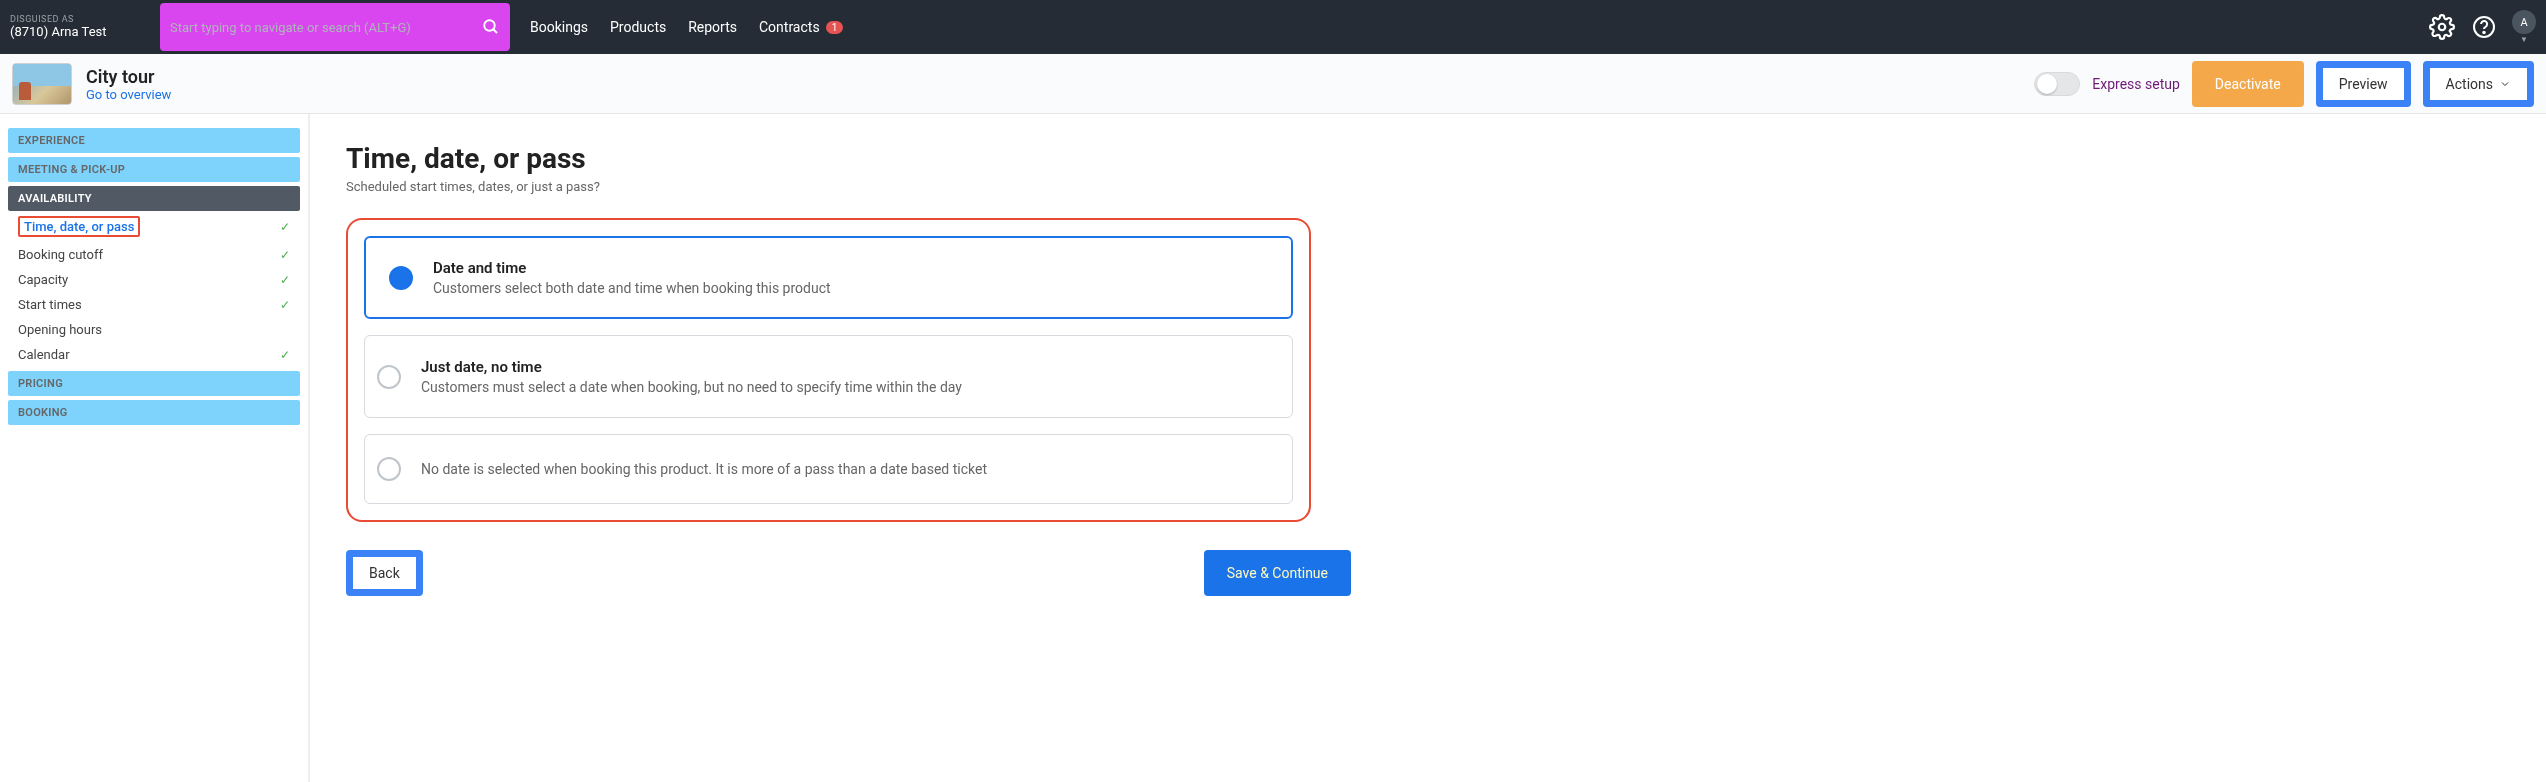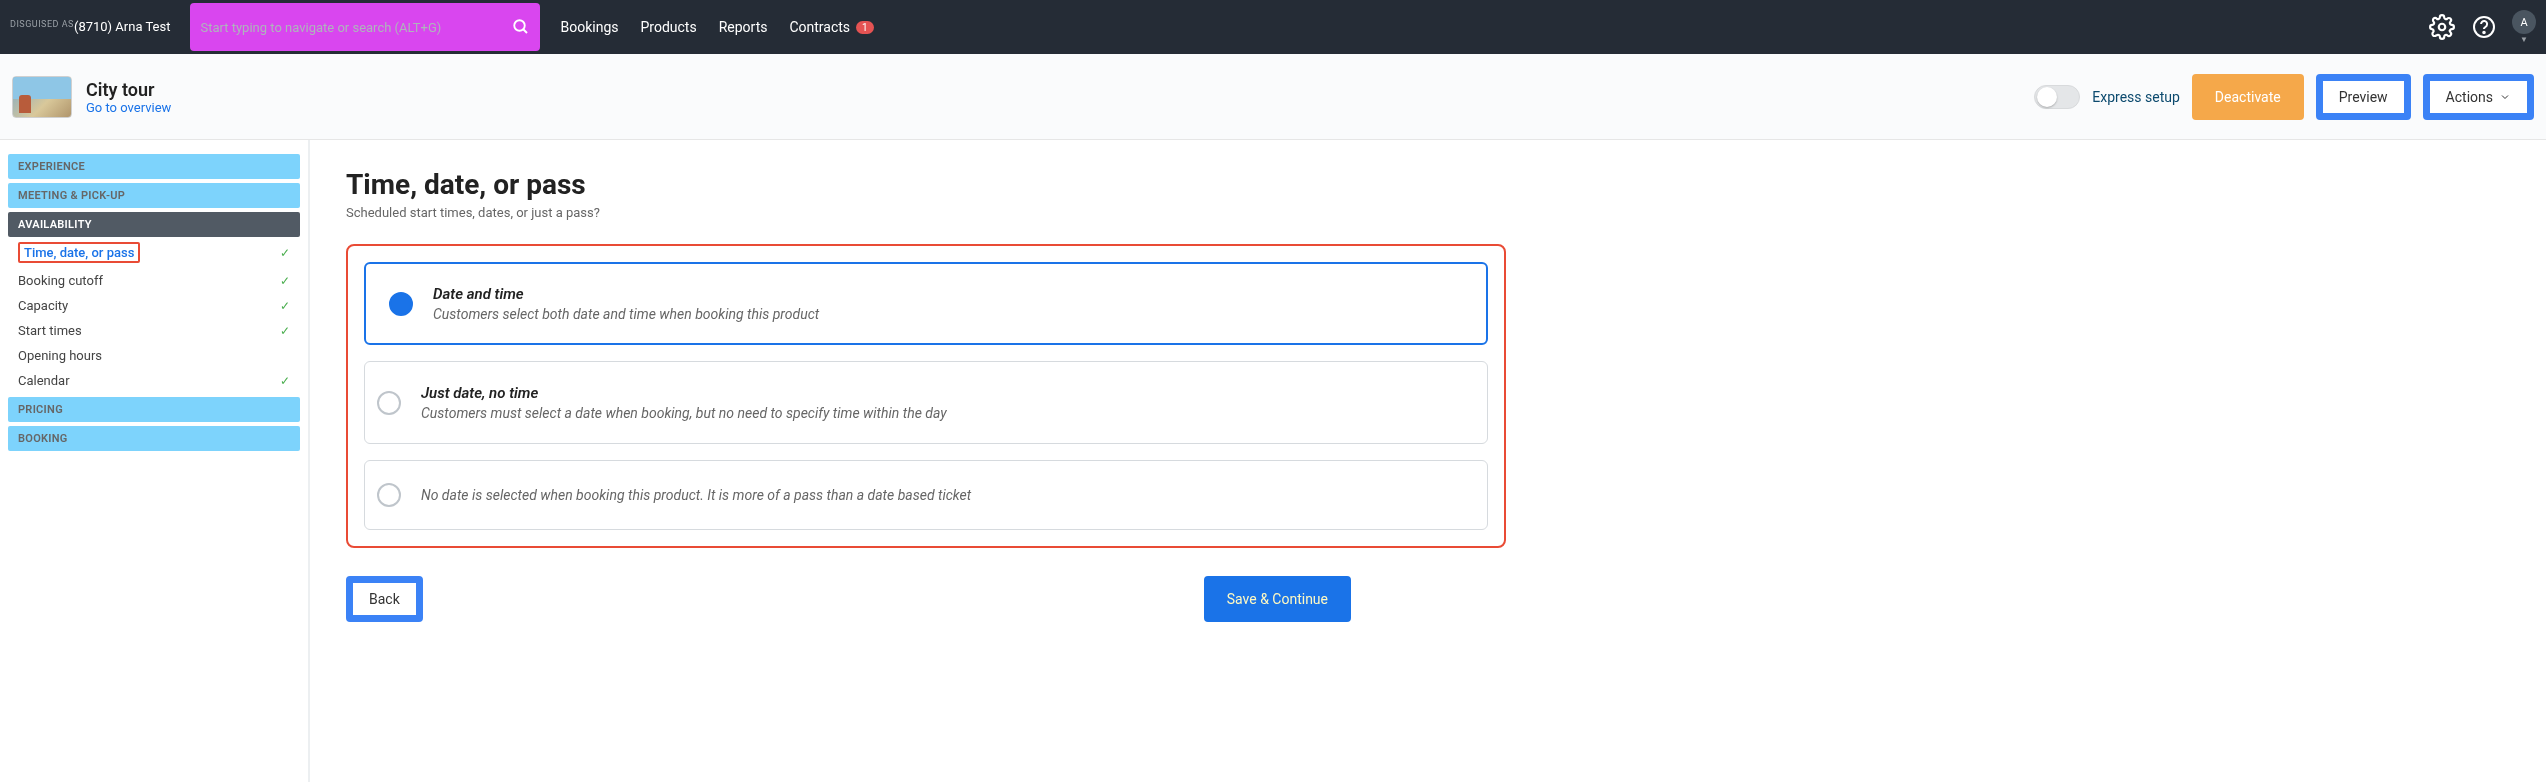--- a/index.html
+++ b/index.html
@@ -17,21 +17,21 @@
     .topnav {
       background: #252c36;
       height: 54px;
       display: flex;
       align-items: center;
       padding: 0 10px;
       color: #fff;
     }
     .disguise {
       display: flex;
-      flex-direction: row;
+      flex-direction: column;
       margin-right: 20px;
       line-height: 1.1;
       min-width: 130px;
       justify-content: center;
     }
     .disguise-label {
       font-size: 9px;
       color: #9aa0a6;
       letter-spacing: 0.5px;
     }
@@ -113,21 +113,21 @@
       display: flex;
       align-items: center;
       justify-content: center;
       font-size: 11px;
       cursor: pointer;
     }
     .avatar-wrap { display:flex; flex-direction:column; align-items:center; line-height:1; }
     .avatar-caret { font-size:8px; color:#9aa0a6; margin-top:2px; }
     
     .secondary-bar {
-      height: 86px;
+      height: 60px;
       display: flex;
       align-items: center;
       padding: 0 12px;
       border-bottom: 1px solid #e6e6e6;
       background: #fafbfc;
     }
     .thumb {
       width: 60px;
       height: 42px;
       border-radius: 4px;
@@ -173,21 +173,21 @@
       height: 20px;
       border-radius: 50%;
       background: #fff;
       position: absolute;
       top: 1px;
       left: 2px;
       box-shadow: 0 1px 2px rgba(0,0,0,0.25);
     }
     .express-label {
       font-size: 14px;
-      color: #0c4a6e;
+      color: #701a75;
     }
     .btn {
       border: 7px solid #3b82f6;
       background: #fff;
       color: #333;
       font-size: 14px;
       padding: 8px 16px;
       border-radius: 4px;
       cursor: pointer;
       display: flex;
@@ -263,24 +263,23 @@
       color: #222;
       margin-bottom: 4px;
     }
     .page-sub {
       font-size: 13px;
       color: #666;
       margin-bottom: 24px;
     }
     .options-frame {
       border: 2px solid #e94b35;
-      border-radius: 8px;
+      border-radius: 16px;
       padding: 16px;
-      width: 1160px;
-      font-style: italic;
+      width: 965px;
     }
     .option {
       border: 1px solid #d6dade;
       border-radius: 6px;
       padding: 22px 12px;
       margin-bottom: 16px;
       display: flex;
       align-items: center;
       gap: 20px;
       cursor: pointer;

